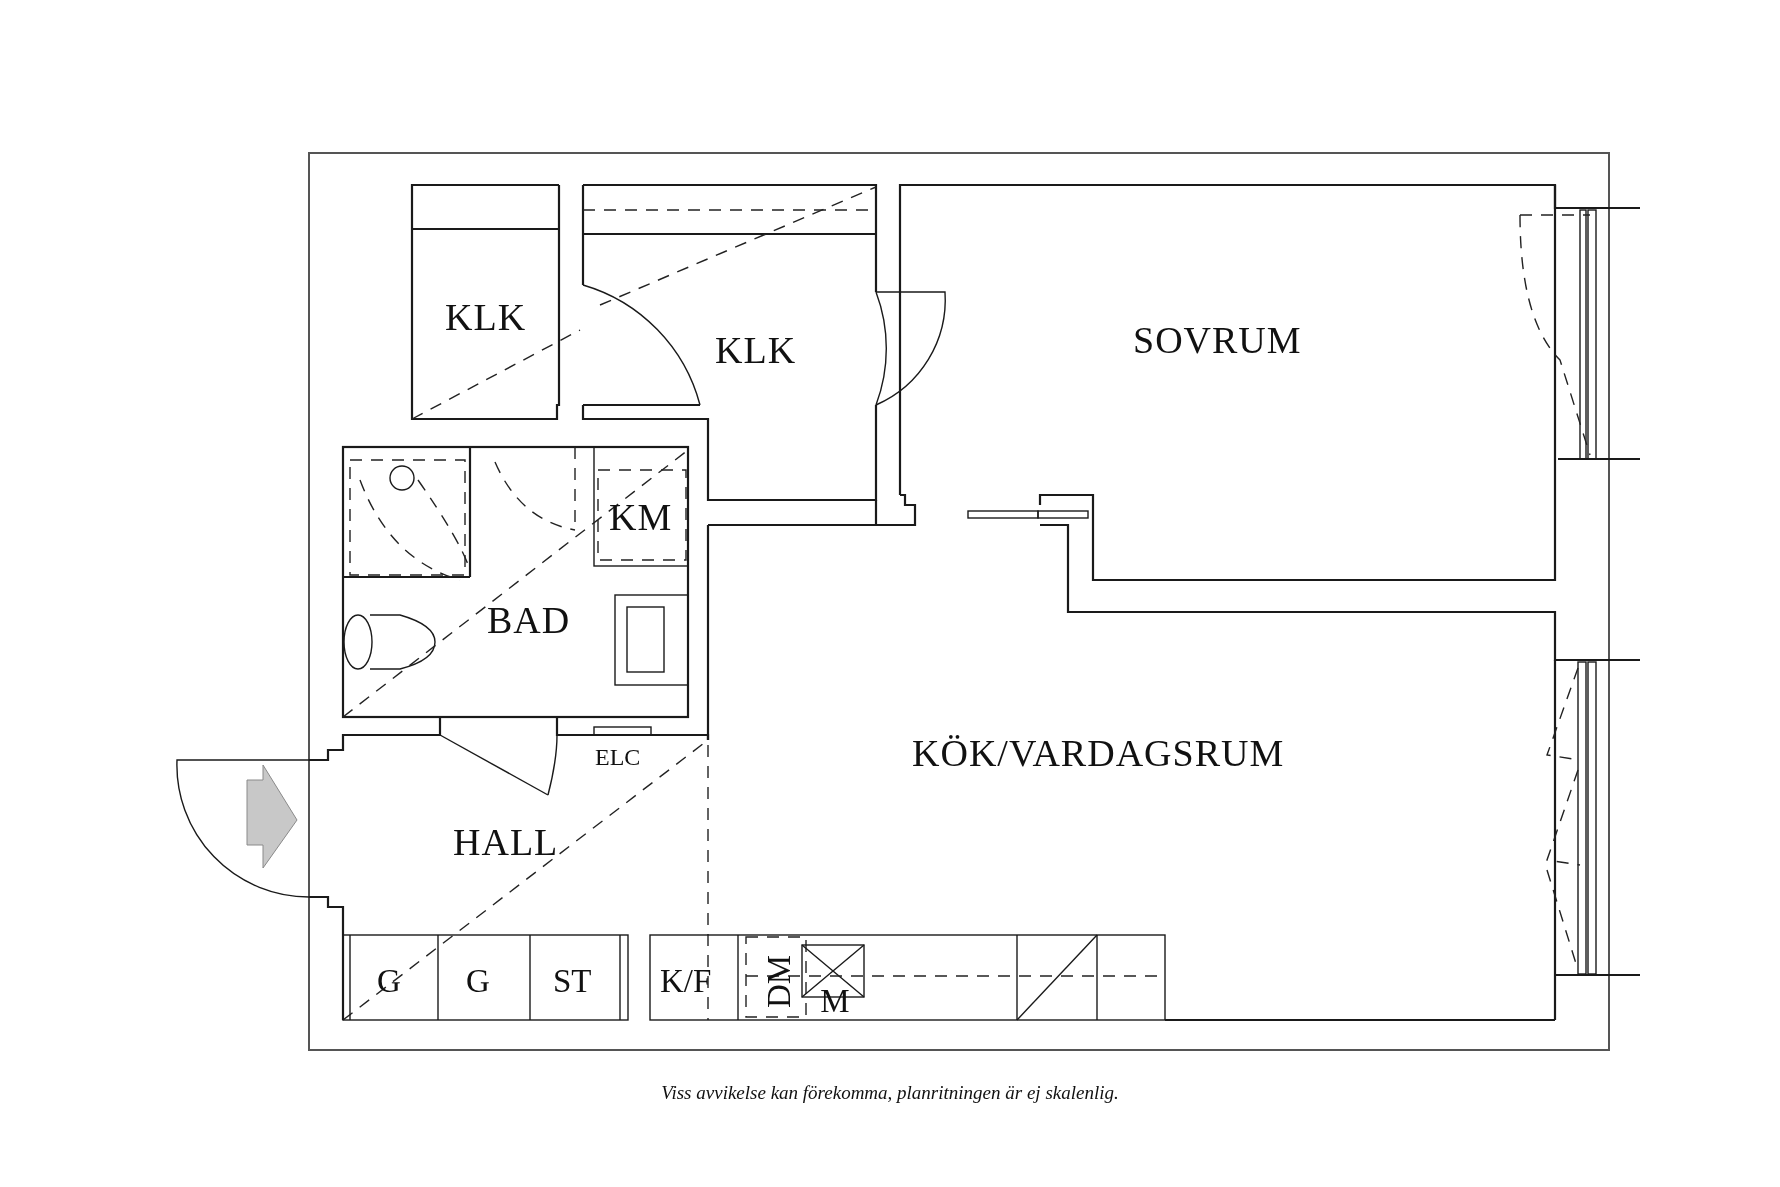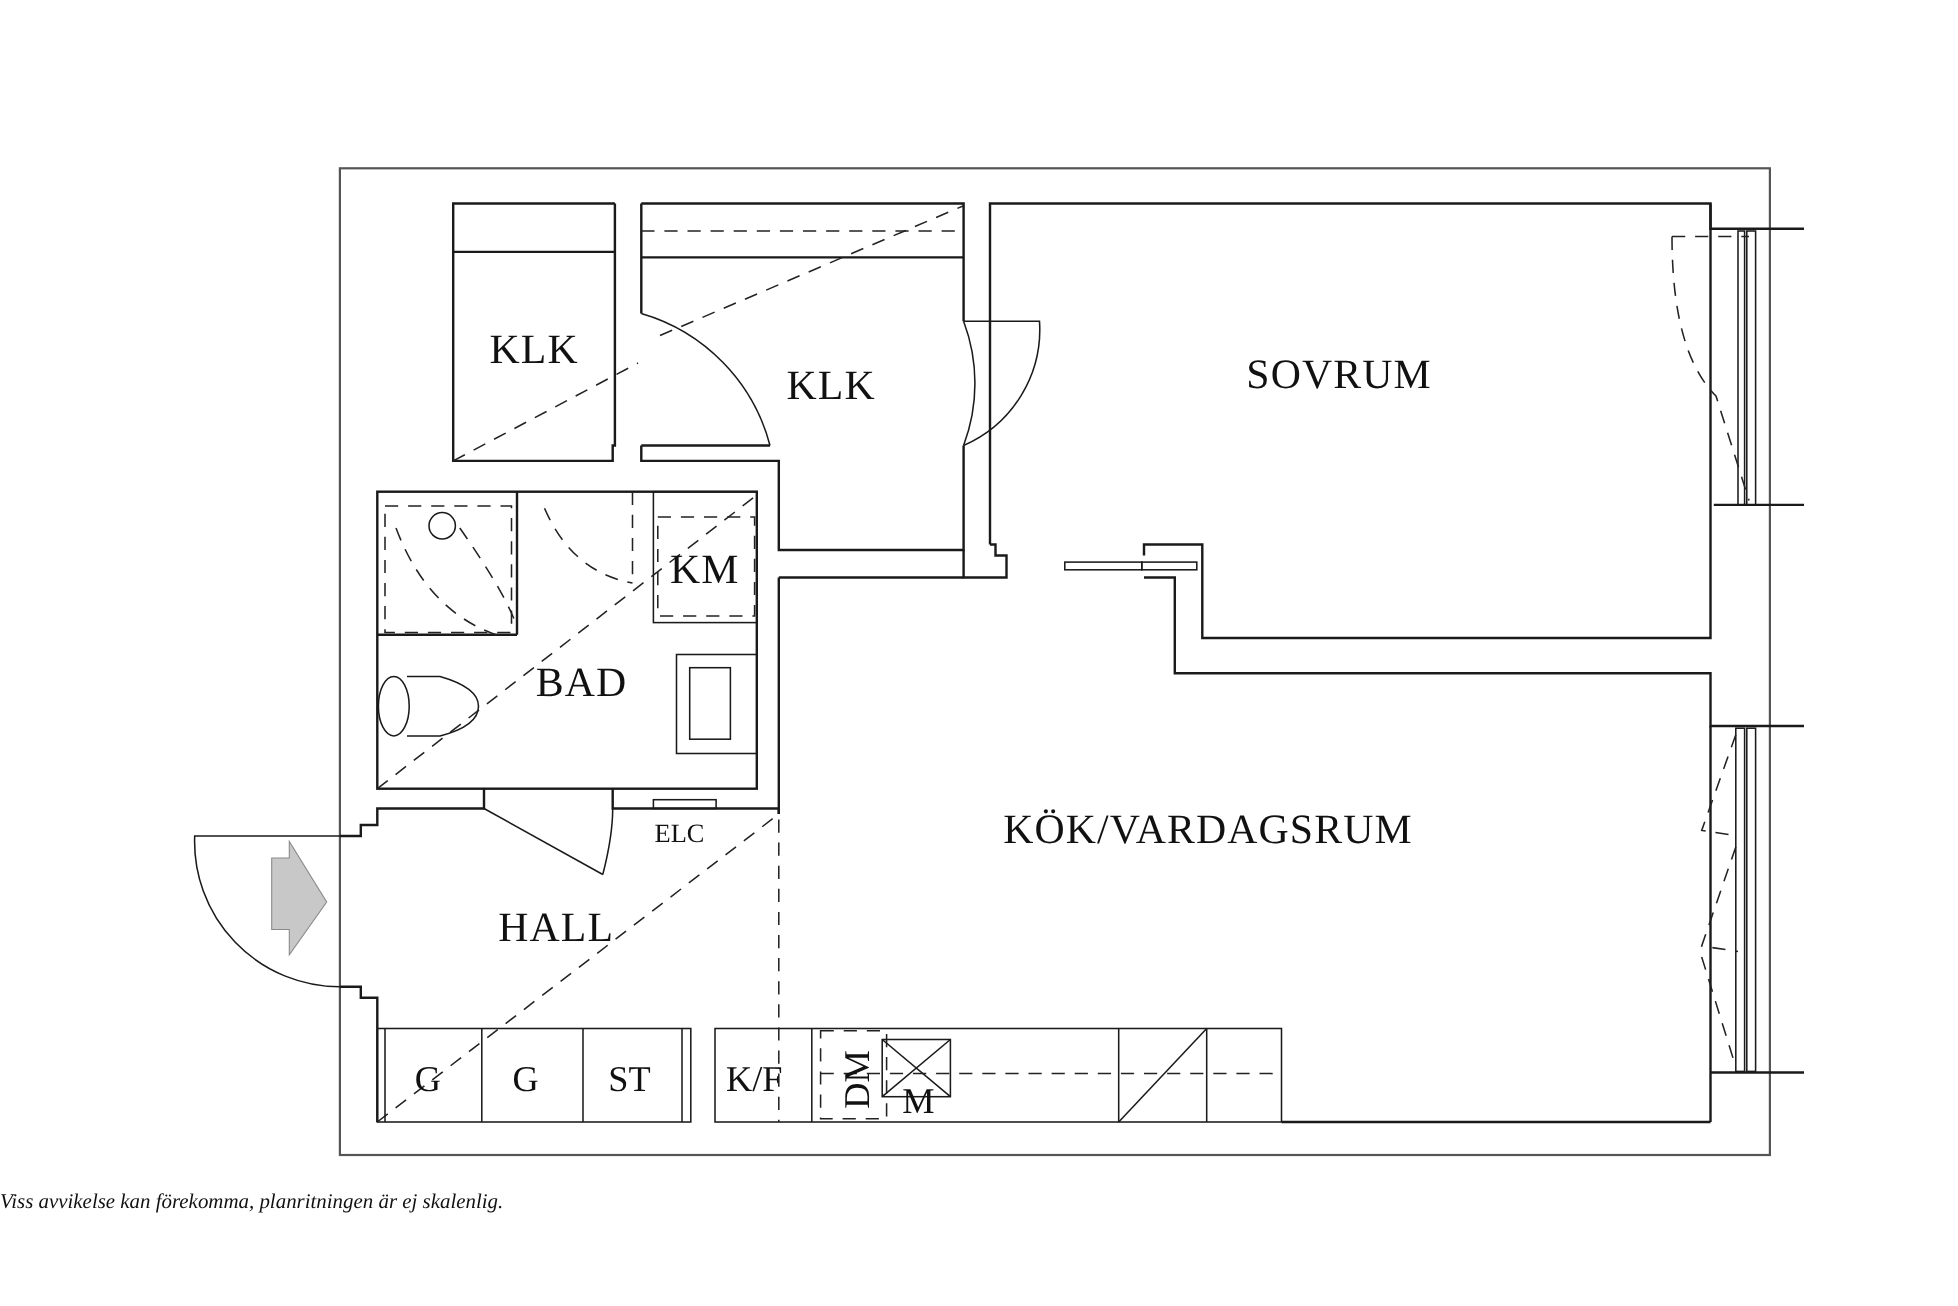--- a/index.html
+++ b/index.html
@@ -6,21 +6,21 @@
   body { width: 1780px; height: 1187px; position: relative; overflow: hidden; font-family: "DejaVu Serif", serif; }
   #plan { position: absolute; left: 0; top: 0; width: 1780px; height: 1187px; }
   .wall { fill: none; stroke: #1a1a1a; stroke-width: 2.2; }
   .thin { fill: none; stroke: #1a1a1a; stroke-width: 1.4; }
   .border { fill: none; stroke: #555555; stroke-width: 2; }
   .dash { fill: none; stroke: #222222; stroke-width: 1.4; stroke-dasharray: 12 9; }
   .label { font-family: "Liberation Serif", serif; fill: #111111; }
   .room { font-size: 38px; letter-spacing: 1px; }
   .small { font-size: 33px; }
   .tiny { font-size: 24px; }
-  #disclaimer { position: absolute; left: 0; width: 1780px; top: 1082px; 
+  #disclaimer { position: absolute; left: 0; width: 1780px; top: 1082px; text-align: center;
     font-family: "Liberation Serif", serif; font-style: italic; font-size: 19px; color: #111; }
 </style>
 </head>
 <body>
 
 <svg id="plan" viewBox="0 0 1780 1187" xmlns="http://www.w3.org/2000/svg">
 
   <rect class="border" x="309" y="153" width="1300" height="897"></rect>
 
   <g>

